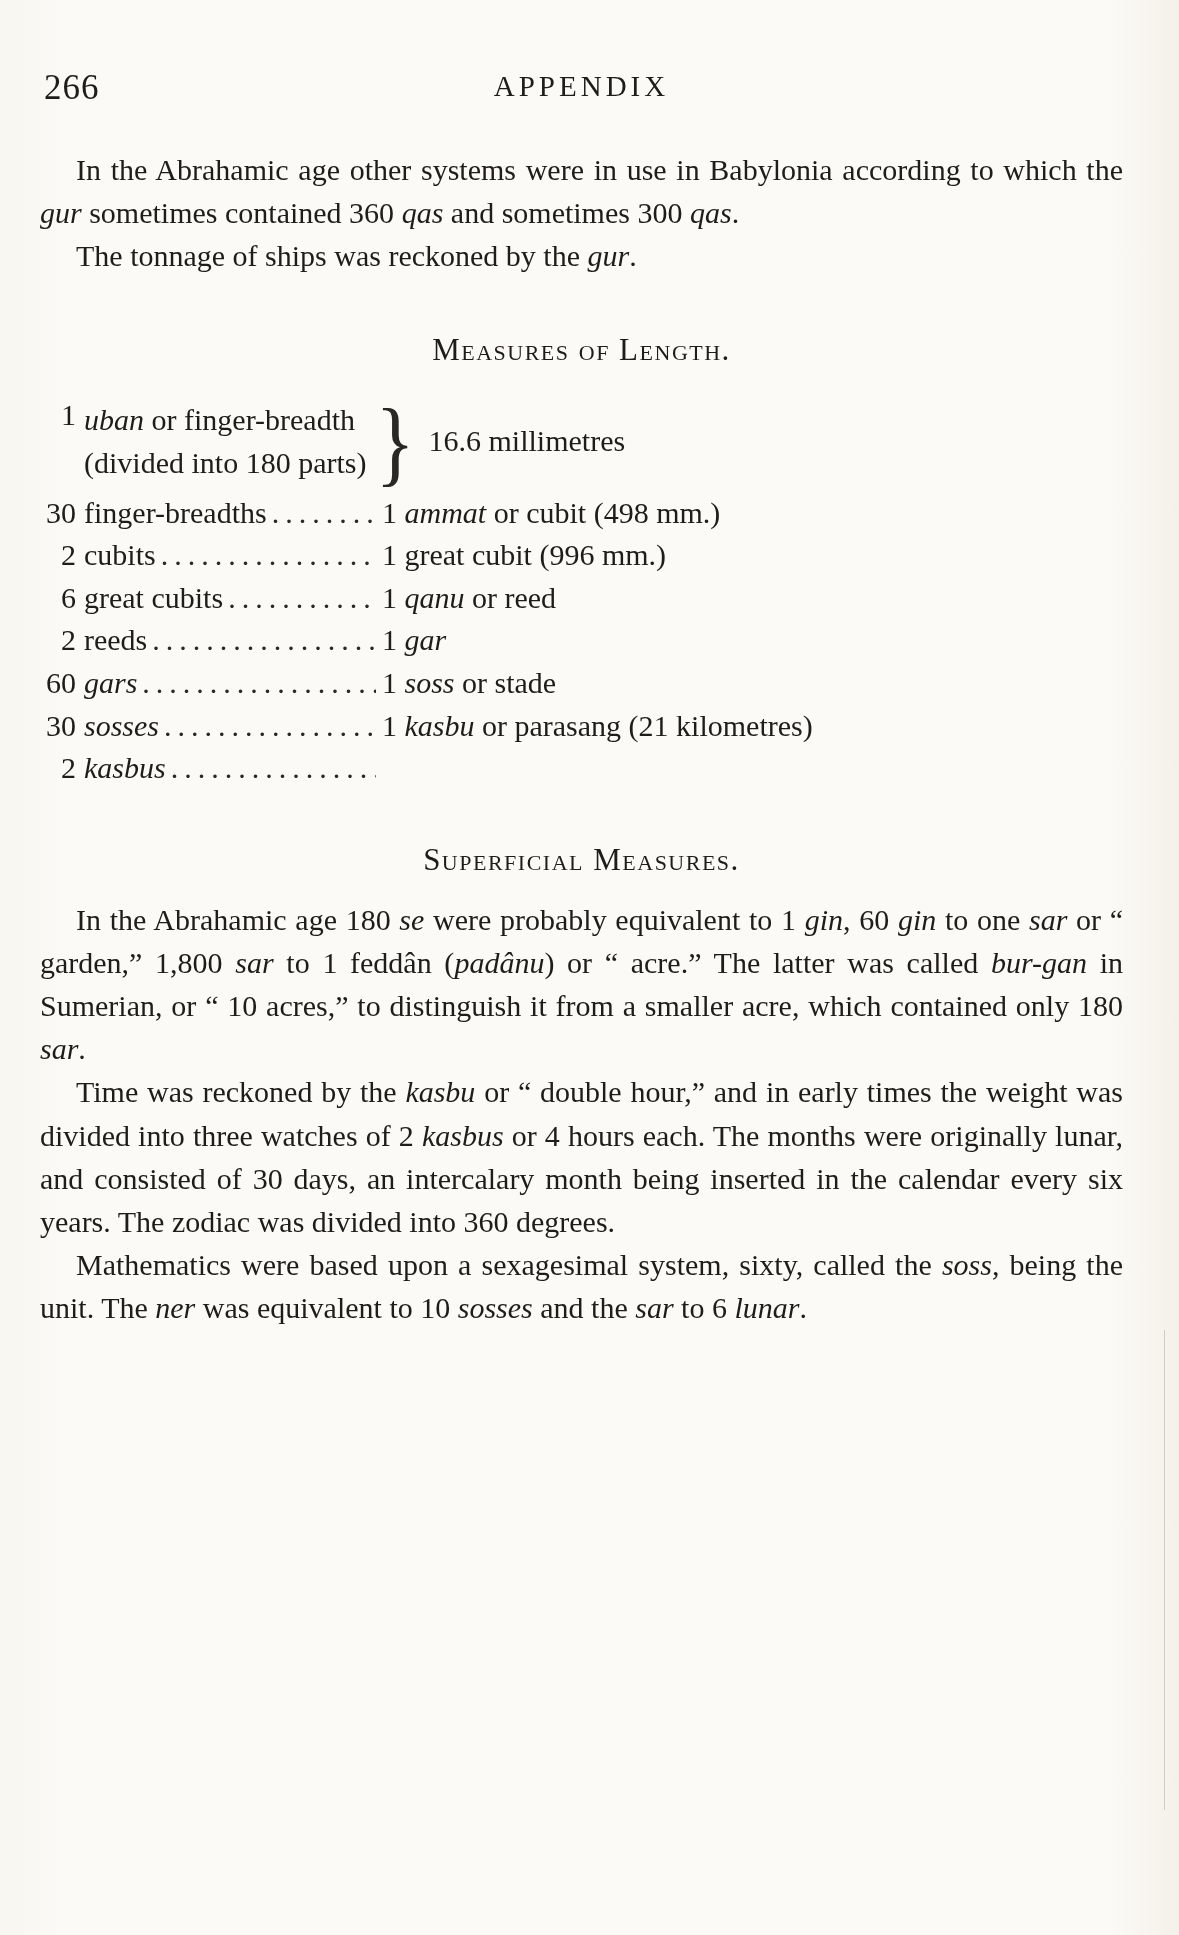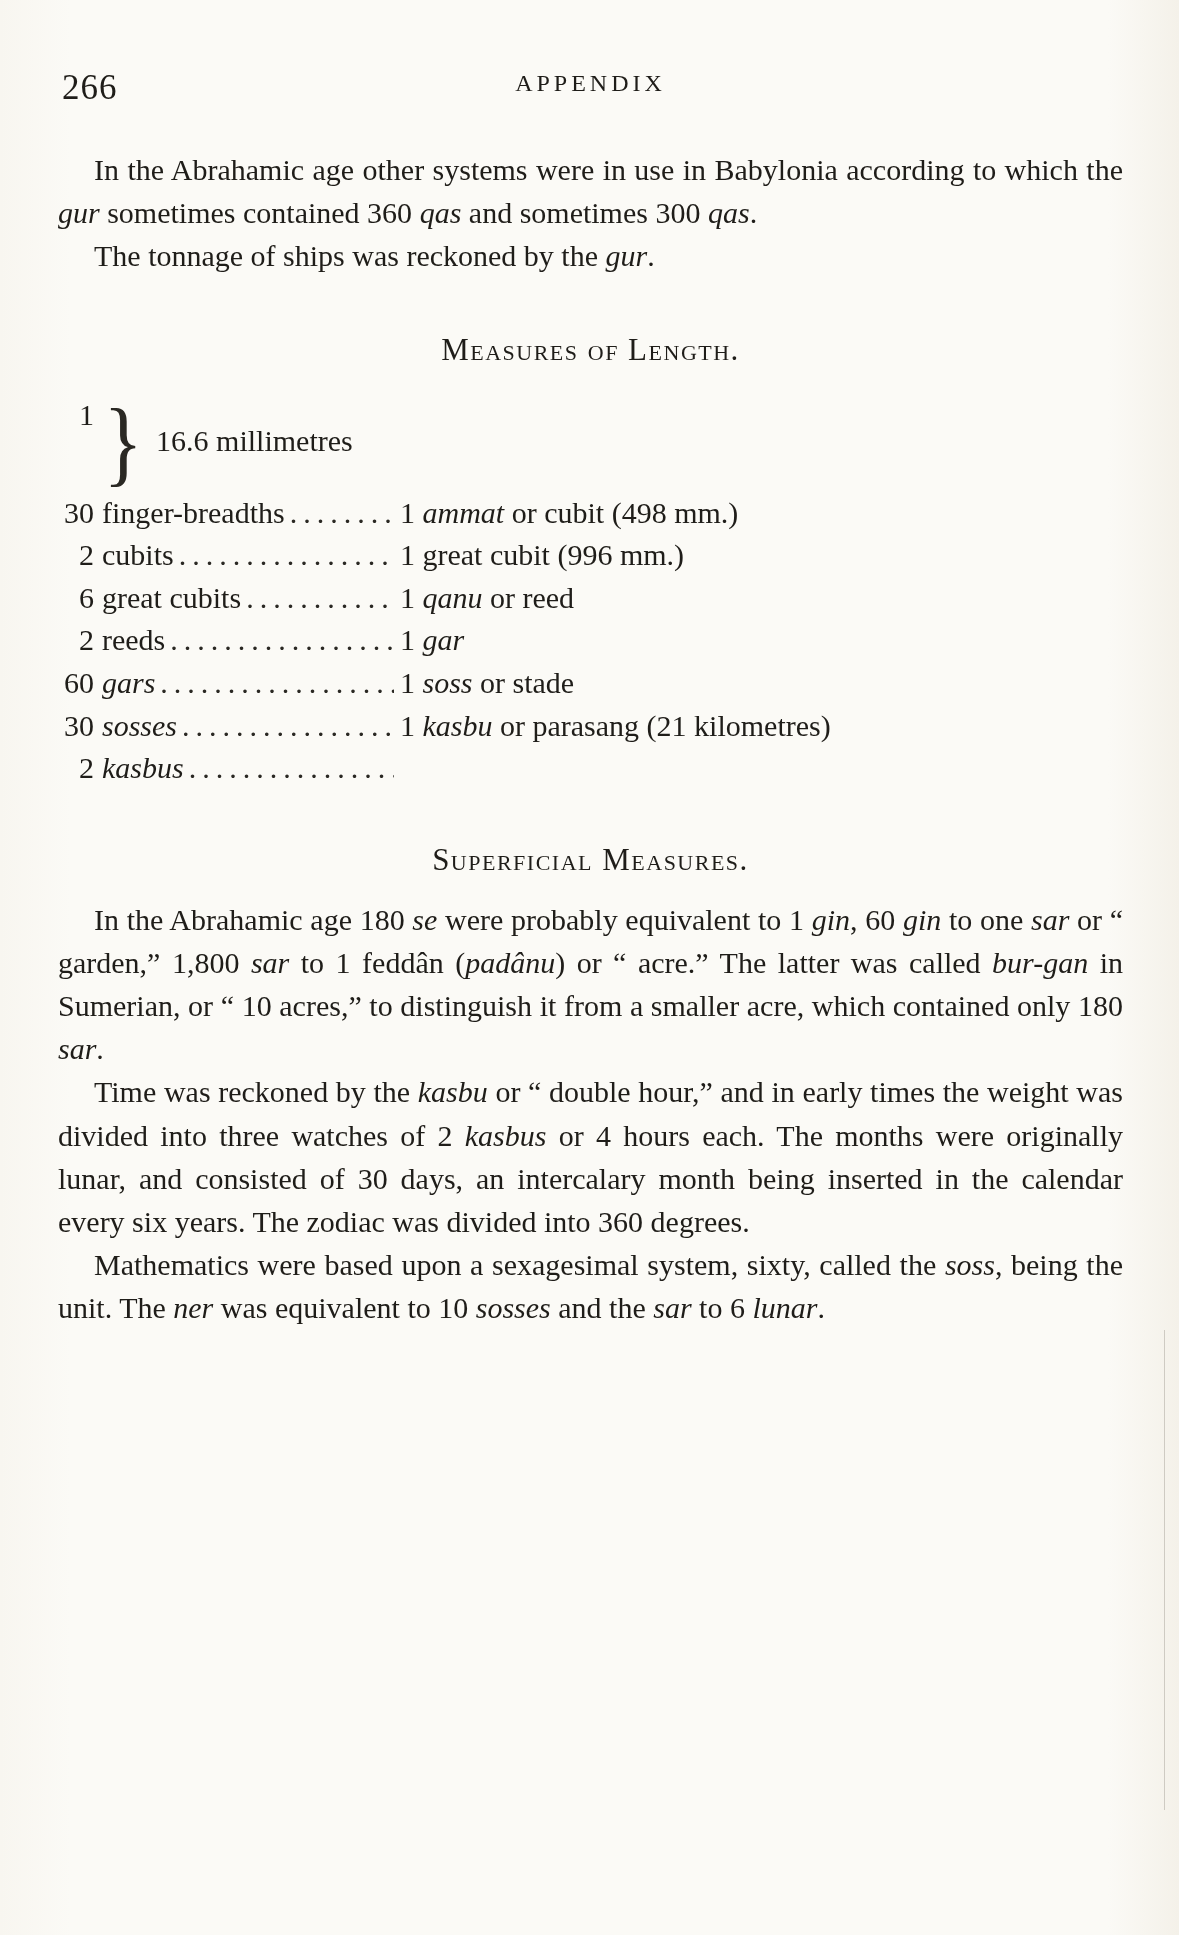--- a/index.html
+++ b/index.html
@@ -2,25 +2,25 @@
 <html><head>
 <meta charset="utf-8">
 <style>
   html,body{margin:0;padding:0;}
   body{
     width:1179px;height:1935px;overflow:hidden;
     background:linear-gradient(90deg,#f8f6f0 0%,#fbfaf6 6%,#fbfaf6 94%,#f4f1e9 100%);
     color:#1f1d19;
     font-family:"Liberation Serif","DejaVu Serif",serif;
   }
-  .page{padding:64px 56px 0 58px;position:relative;}
+  .page{padding:64px 56px 0 40px;position:relative;}
   .page-edge{position:absolute;right:14px;top:1330px;width:1px;height:480px;background:rgba(90,85,70,.25);}
   .header{position:relative;height:50px;margin-bottom:34px;}
   .pageno{position:absolute;left:4px;top:4px;font-size:35px;letter-spacing:1px;}
-  .runhead{text-align:center;font-size:24px;letter-spacing:4px;padding-top:6px;}
+  .runhead{text-align:center;font-size:29px;letter-spacing:4px;padding-top:6px;}
   p.bodytext{font-size:30px;line-height:1.44;text-align:justify;margin:0;}
   .indent{text-indent:36px;}
   .it{font-style:italic;}
   .sechead{
     text-align:center;font-variant:small-caps;font-size:31px;
     letter-spacing:1.5px;margin:54px 0 26px 0;
   }
   .sechead2{margin-top:52px;margin-bottom:20px;}
   
   .mtable{font-size:30px;line-height:1.42;margin-top:26px;}
@@ -53,20 +53,24 @@
 
   <p class="bodytext indent">In the Abrahamic age other systems were in use in Babylonia according to which the <span class="it">gur</span> sometimes contained 360 <span class="it">qas</span> and sometimes 300 <span class="it">qas</span>.</p>
   <p class="bodytext indent">The tonnage of ships was reckoned by the <span class="it">gur</span>.</p>
 
   <div class="sechead">Measures of Length.</div>
 
   <div class="mtable">
 
     <div class="uban-row">
       <span class="uban-num">1</span>
+      <div class="uban-lines">
+        <div><span class="it">uban</span> or finger-breadth</div>
+        <div class="uban-line2">(divided into 180 parts)</div>
+      </div>
       <span class="brace">}</span>
       <span class="mm-value">16.6 millimetres</span>
     </div>
 
     <div class="mrow">
       <span class="num">30</span>
       <span class="lwrap">
           <span class="ltext">finger-breadths</span>
           <span class="dots">........................................</span>
         </span>

